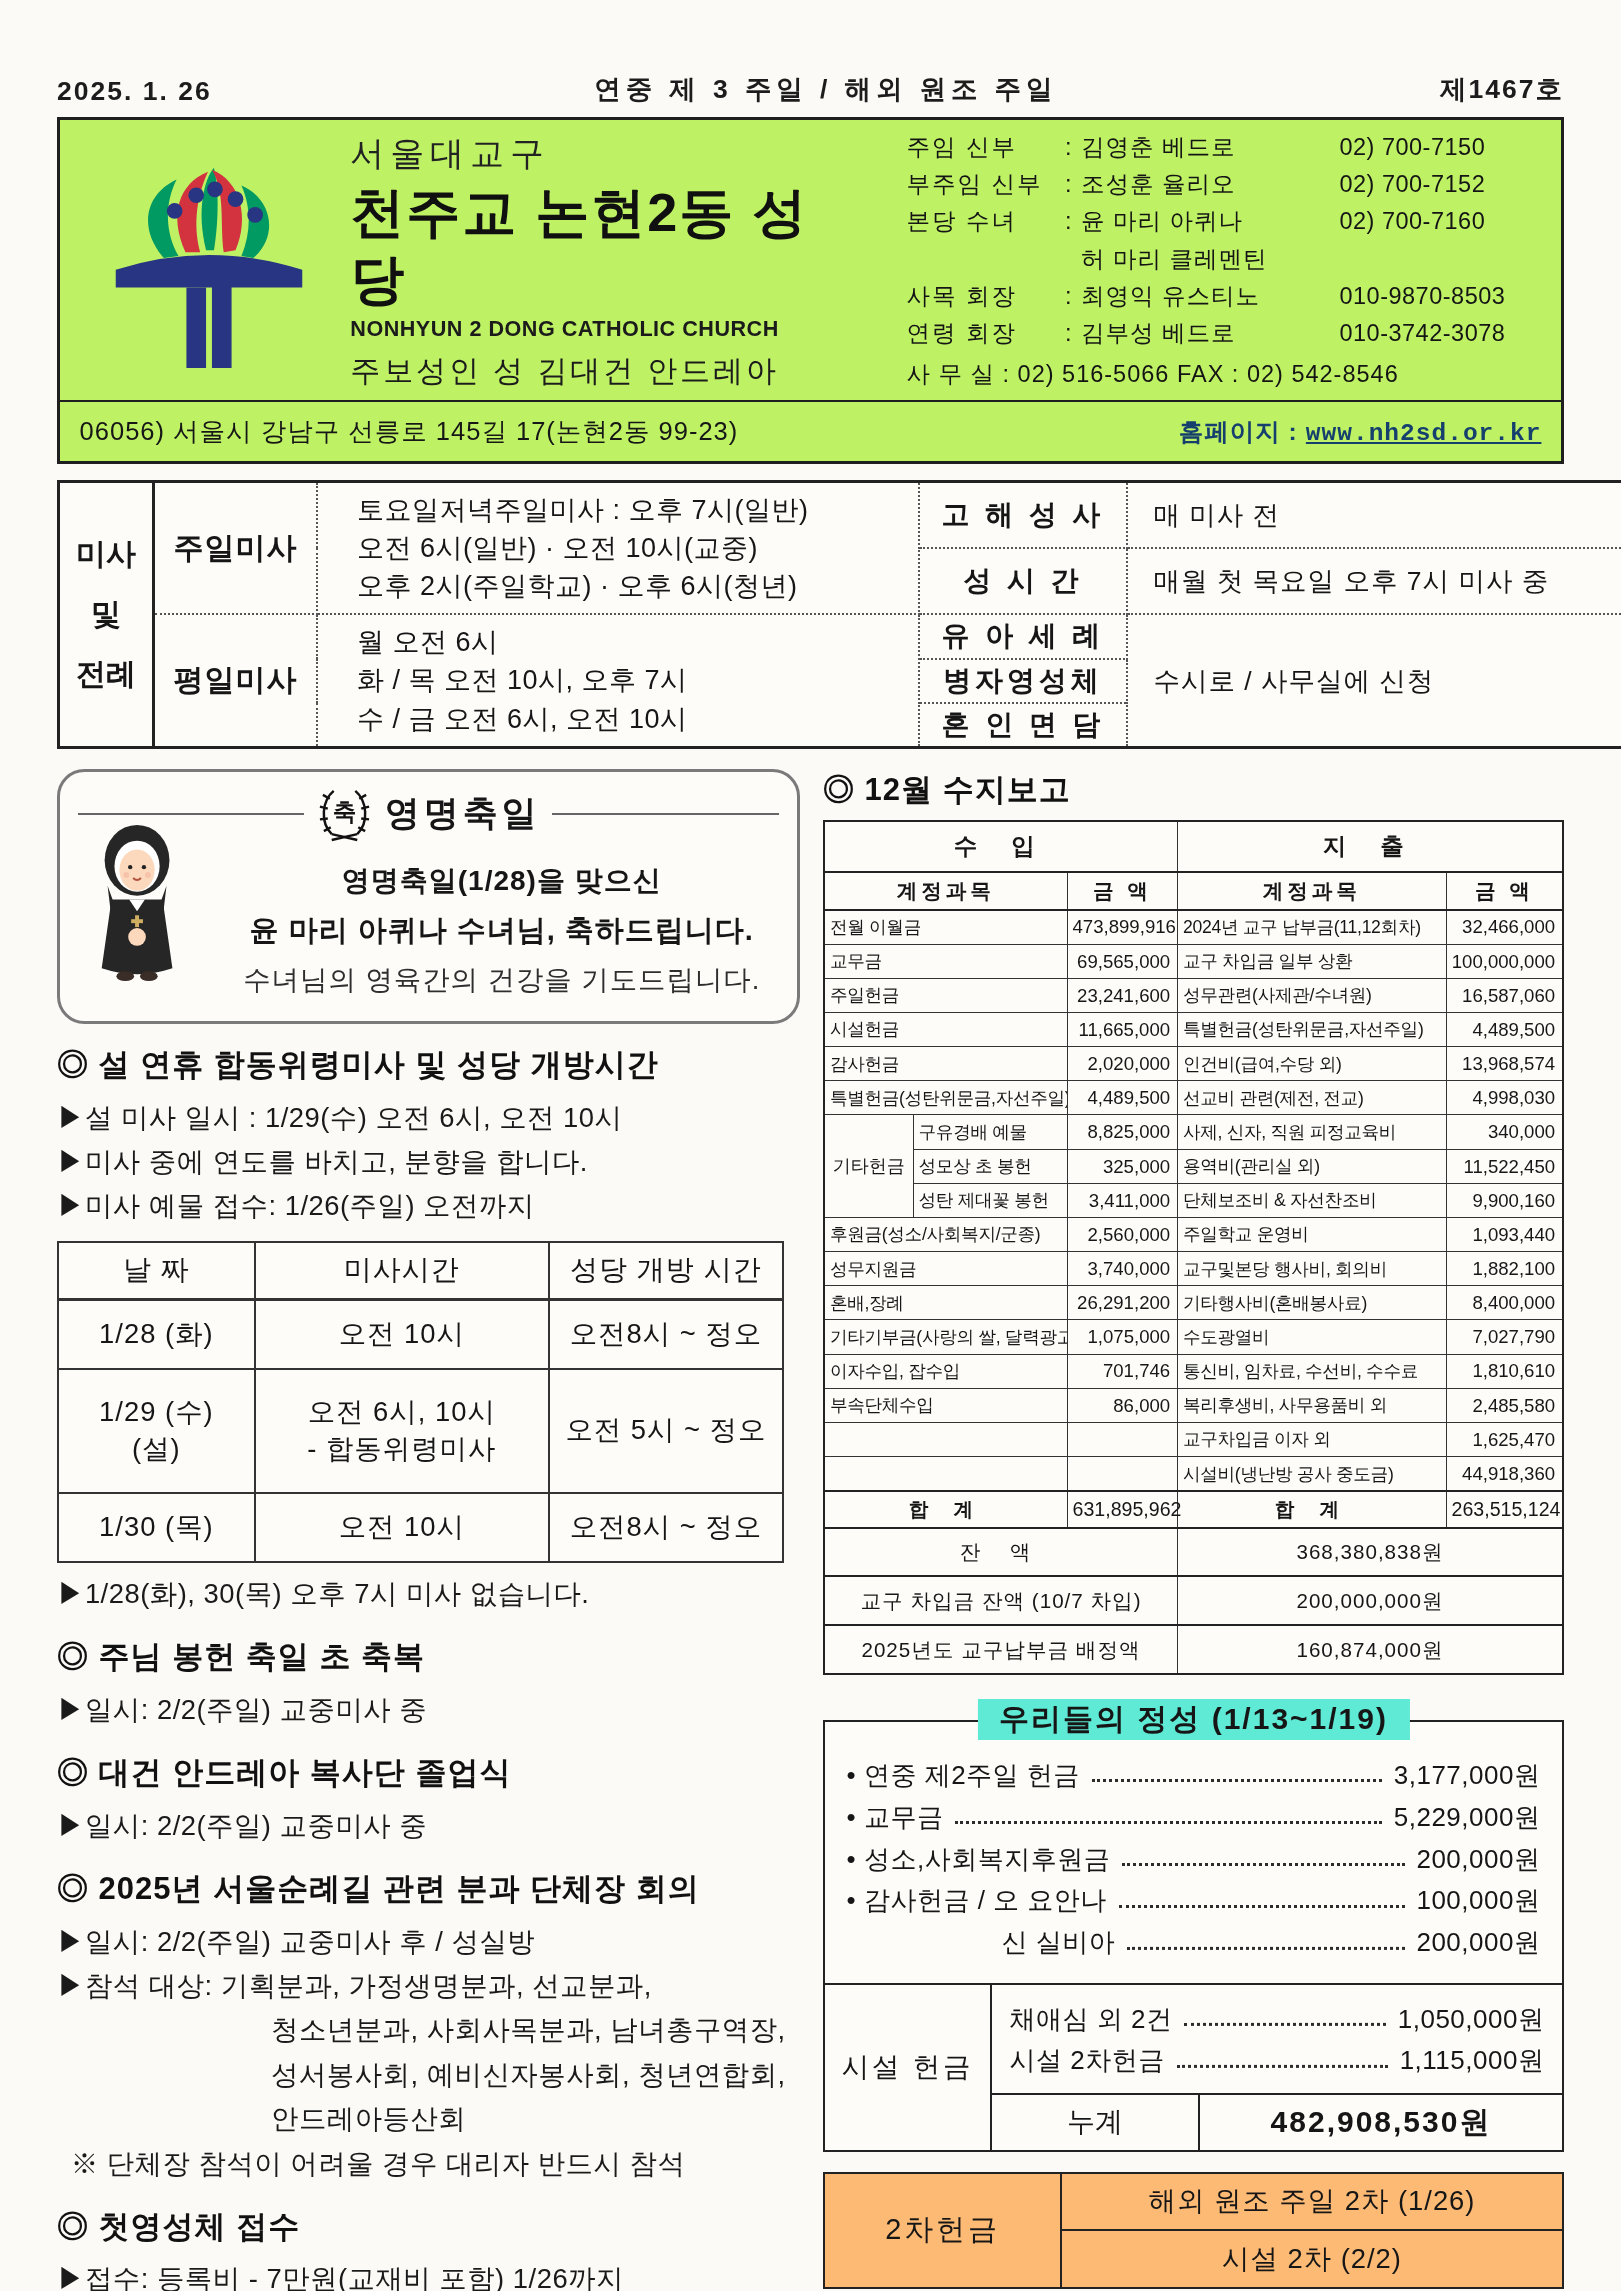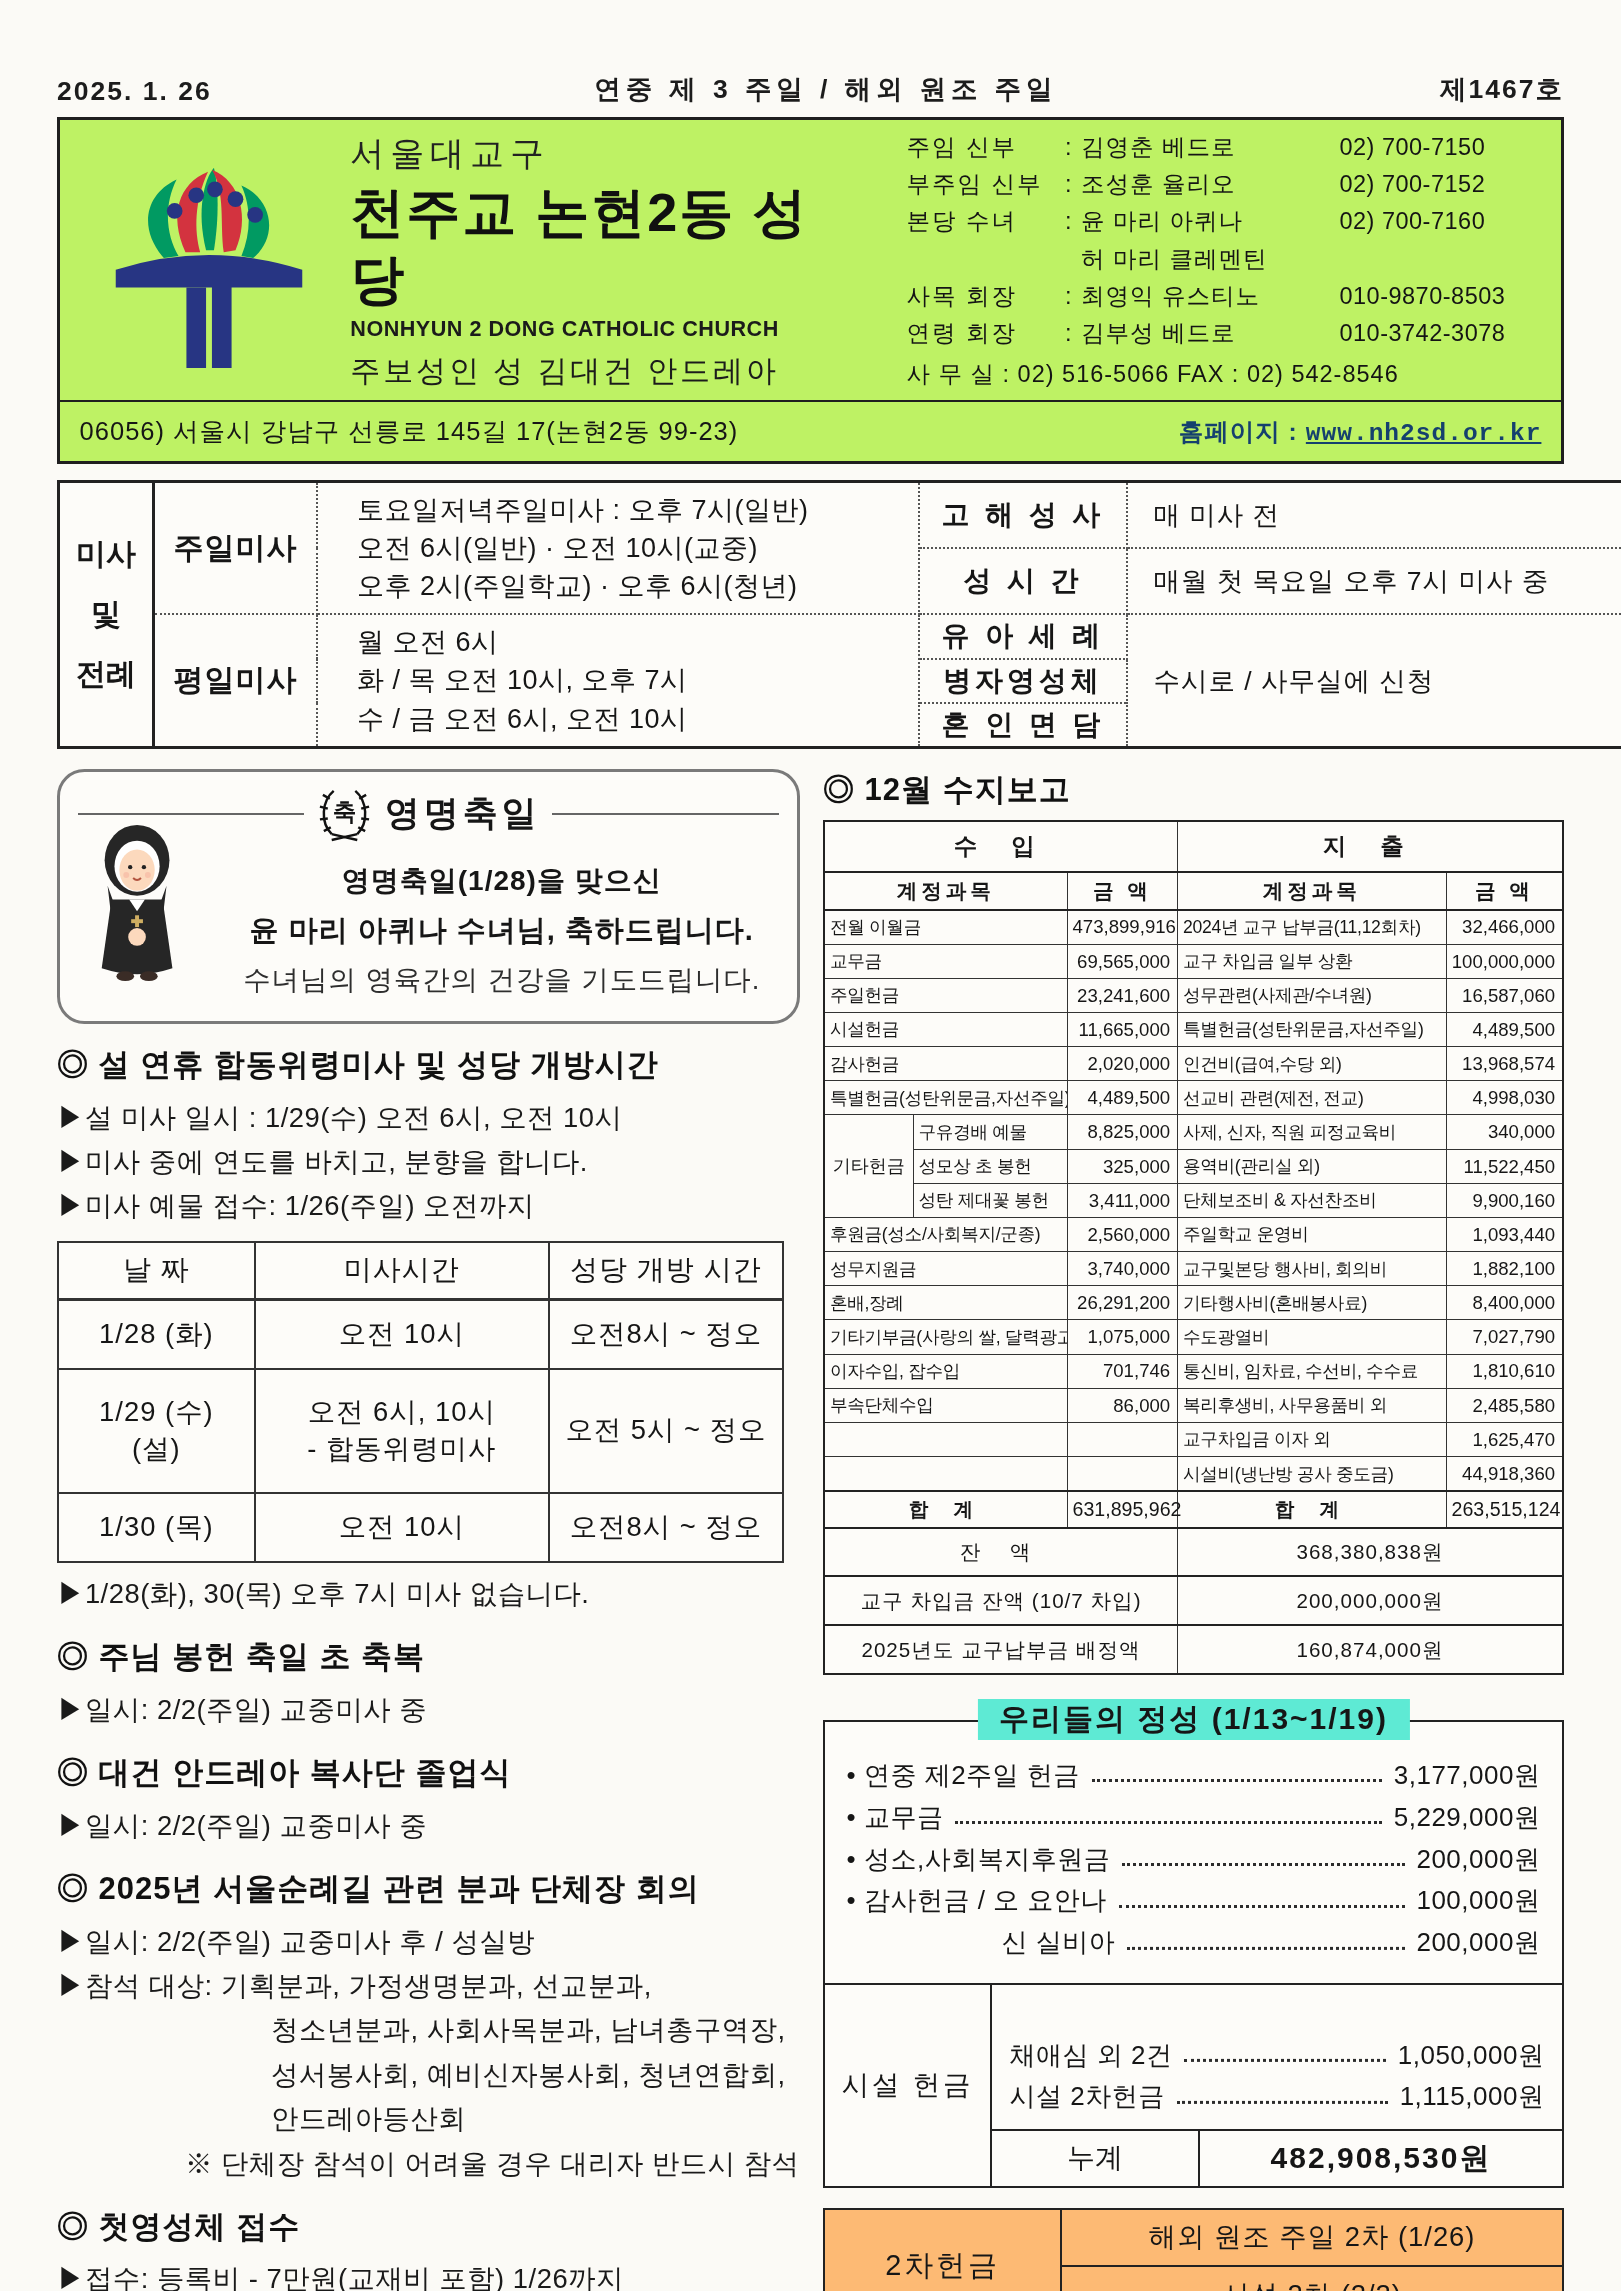--- a/index.html
+++ b/index.html
@@ -65,21 +65,21 @@
   .nun{position:absolute;left:21.6px;top:49px;}
   .feast-body{padding-left:147px;text-align:center;margin-top:13.7px;line-height:1.75;}
   .fl1{font-size:28px;font-weight:bold;letter-spacing:1px;}
   .fl2{font-size:29px;font-weight:bold;letter-spacing:1px;}
   .fl3{font-size:27.4px;color:#2e2e2e;letter-spacing:1px;}
 
   
   .sec-h{font-size:31px;font-weight:bold;letter-spacing:1px;margin:19.6px 0 9.8px;color:#111;}
   .bullet{font-size:27.4px;line-height:1.62;letter-spacing:0.5px;color:#1a1a1a;}
   .bullet.ind1{margin-left:214px;}
-  .bullet.ind2{margin-left:13.7px;text-align:right;}
+  .bullet.ind2{margin-left:13.7px;}
 
   
   .open{width:727px;margin:11.8px 0 9.8px;background:#fdfcf9;border:2.9px solid #333;}
   .open td,.open th{border:2px solid #333;text-align:center;font-size:27.4px;letter-spacing:1px;}
   .open th{height:53px;font-weight:normal;font-size:28px;}
   .open thead th{border-bottom:3.9px solid #333;}
   .open td{height:65px;white-space:pre-line;line-height:1.35;}
   .open .c1{width:196px;}.open .c2{width:296px;}.open .c3{width:235px;}
 
   
@@ -106,21 +106,21 @@
     background:#5eead4;padding:0 21.6px;font-size:30px;font-weight:bold;letter-spacing:2px;white-space:nowrap;}
   .offer-items{padding:29px 21.6px 15.7px;}
   .o-row{display:flex;align-items:center;font-size:26px;margin:6.9px 0;letter-spacing:0.5px;}
   .o-row .lab{white-space:nowrap;}
   .o-row .dots{flex:1;border-bottom:3.9px dotted #2c2c2c;height:1px;margin:0 11.8px;transform:translateY(4.9px);}
   .o-row .amt{white-space:nowrap;}
   .o-row.ind .lab{margin-left:155px;}
   .facility{border-top:2.9px solid #222;display:flex;}
   .fac-label{width:165px;border-right:2.9px solid #222;display:flex;align-items:center;justify-content:center;
     font-size:27.4px;letter-spacing:2.9px;}
-  .fac-right{flex:1;margin-top:36px;}
+  .fac-right{flex:1;}
   .fac-items{padding:9.8px 17.6px 7.8px;}
   .fac-cum{border-top:2.9px solid #222;display:flex;align-items:stretch;}
   .cum-label{width:206px;border-right:2px solid #222;text-align:center;font-size:28px;padding:7.8px 0;}
   .cum-amt{flex:1;text-align:center;font-size:30px;font-weight:bold;letter-spacing:2px;padding:6.9px 0;}
 
   
   .second{border:2.9px solid #222;margin-top:19.6px;display:flex;background:#fdba74;}
   .sc-label{width:235px;display:flex;align-items:center;justify-content:center;
     font-size:29px;letter-spacing:2.9px;border-right:2px solid #222;}
   .sc-rows{flex:1;}

